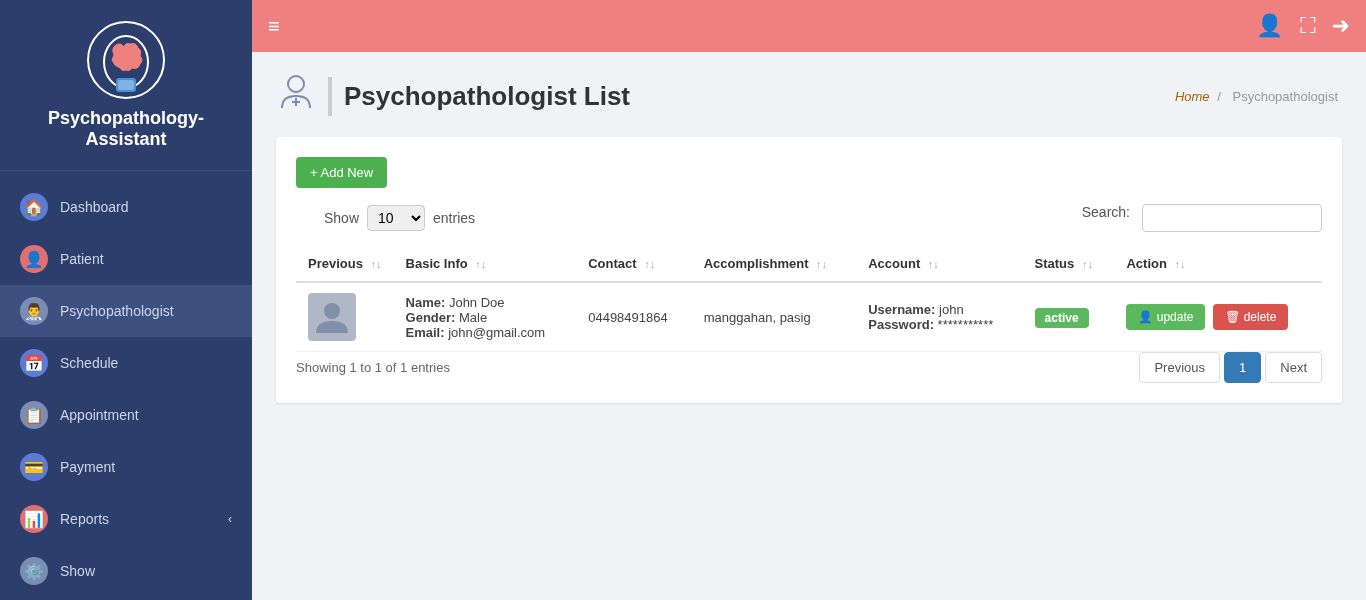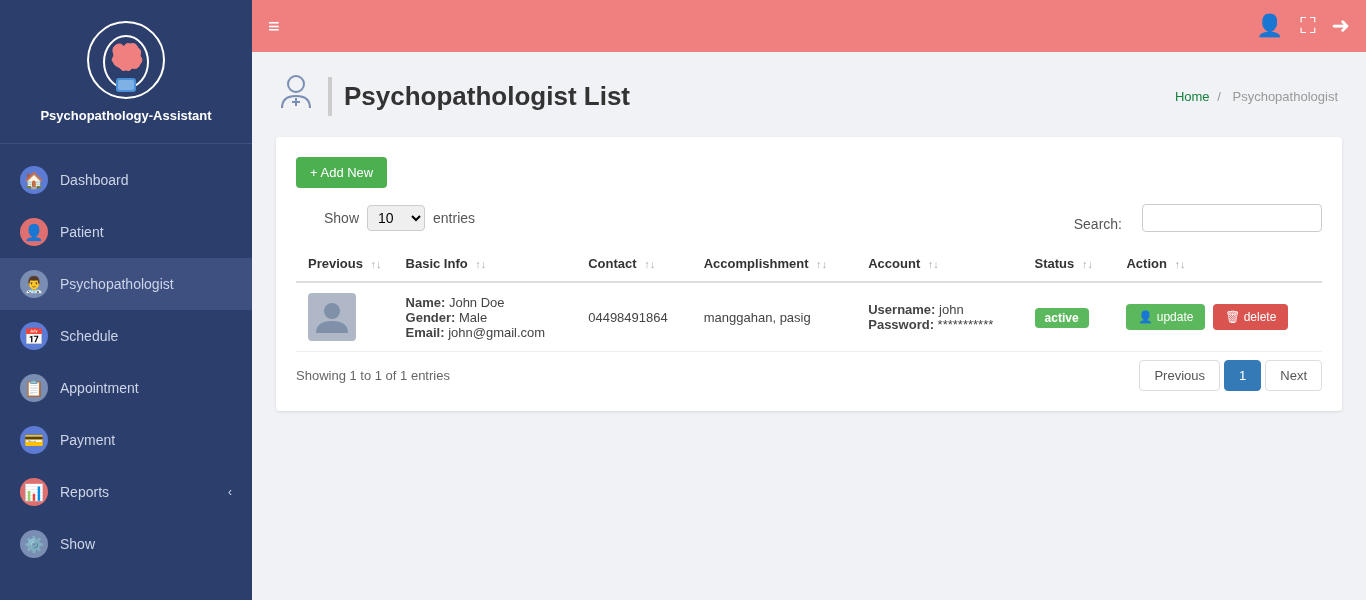--- a/index.html
+++ b/index.html
@@ -21,21 +21,21 @@
       flex-direction: column;
       align-items: center;
       border-bottom: 1px solid #3d5080;
     }
     .sidebar-logo {
       width: 80px;
       height: 80px;
       margin-bottom: 8px;
     }
     .sidebar-title {
-      font-size: 13px;
+      font-size: 18px;
       font-weight: bold;
       text-align: center;
       color: #fff;
     }
     .sidebar-nav {
       display: flex;
       flex-direction: column;
       padding: 10px 0;
       flex: 1;
     }
@@ -117,21 +117,21 @@
       font-weight: 600;
       color: #333;
       background: #f0f2f5;
       padding: 4px 12px;
       border-left: 4px solid #ccc;
     }
     .breadcrumb {
       font-size: 13px;
       color: #666;
     }
-    .breadcrumb a { color: #15803d; text-decoration: none; }
+    .breadcrumb a { color: #a16207; text-decoration: none; font-style: italic; }
     .breadcrumb span { color: #999; margin: 0 4px; }
 
     
     .card {
       background: #fff;
       border-radius: 4px;
       padding: 20px;
       box-shadow: 0 1px 3px rgba(0,0,0,0.1);
     }
 
@@ -157,21 +157,21 @@
       align-items: center;
       margin-bottom: 14px;
     }
     .show-entries { display: flex; align-items: center; gap: 8px; font-size: 14px; color: #555; margin-left: 28px; }
     .show-entries select {
       border: 1px solid #ccc;
       border-radius: 4px;
       padding: 3px 6px;
       font-size: 14px;
     }
-    .search-wrap { display: flex; align-items: flex-end; gap: 20px; }
+    .search-wrap { display: flex; align-items: flex-start; gap: 12px; }
     .search-wrap label { font-size: 14px; color: #555; }
     .search-wrap input {
       border: 1px solid #ccc;
       border-radius: 4px;
       padding: 5px 8px;
       font-size: 14px;
       width: 180px;
     }
 
     
@@ -246,21 +246,21 @@
       border-radius: 4px;
       cursor: pointer;
       font-size: 12px;
     }
 
     
     .pagination-wrap {
       display: flex;
       justify-content: space-between;
       align-items: center;
-      margin-top: 8px;
+      margin-top: 0;
     }
     .showing-text { font-size: 13px; color: #666; }
     .pagination { display: flex; gap: 4px; }
     .page-btn {
       padding: 7px 14px;
       border: 1px solid #ddd;
       background: #fff;
       color: #555;
       cursor: pointer;
       border-radius: 4px;

